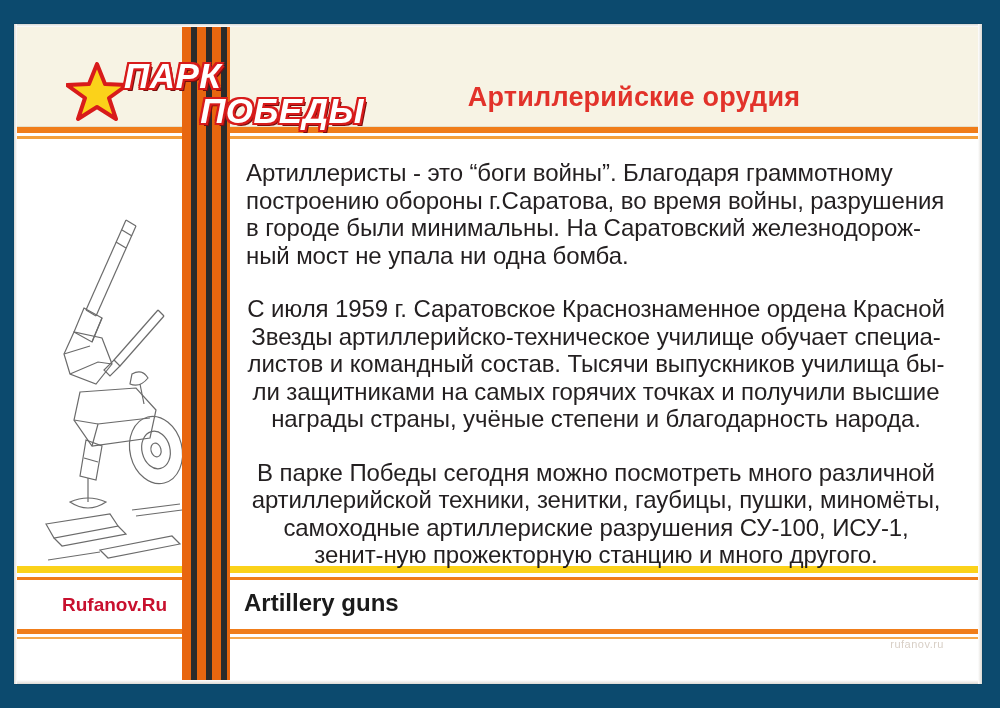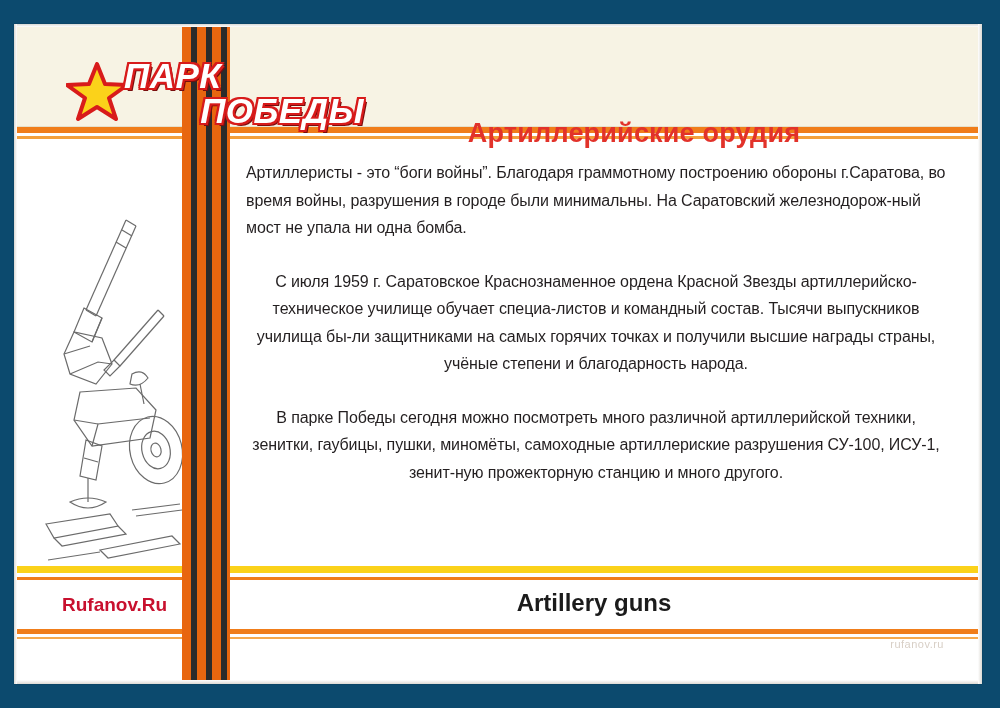--- a/index.html
+++ b/index.html
@@ -197,31 +197,30 @@
   .heading {
     position: absolute;
     left: 300px;
     top: 58px;
     width: 640px;
     text-align: center;
     font-size: 27px;
     font-weight: bold;
     color: #e2322a;
     letter-spacing: 0.2px;
-    margin-top: 36px;
   }
 
   
   .body-text {
     position: absolute;
     left: 232px;
     top: 135px;
     width: 700px;
     color: #231f20;
-    font-size: 16px;
+    font-size: 24px;
     line-height: 27.5px;
     letter-spacing: -0.1px;
   }
   .body-text p {
     margin: 0;
   }
   .body-text p.gap {
     margin-top: 26px;
     text-align: center;
   }
@@ -234,21 +233,21 @@
     font-size: 19px;
     font-weight: bold;
     color: #c8102e;
     font-style: normal;
   }
   .footer-center {
     position: absolute;
     left: 230px;
     top: 565px;
     width: 700px;
-    text-align: center;
+    text-align: left;
     font-size: 24px;
     font-weight: bold;
     color: #1b1b1b;
   }
 
   
   .watermark {
     position: absolute;
     right: 38px;
     bottom: 34px;

